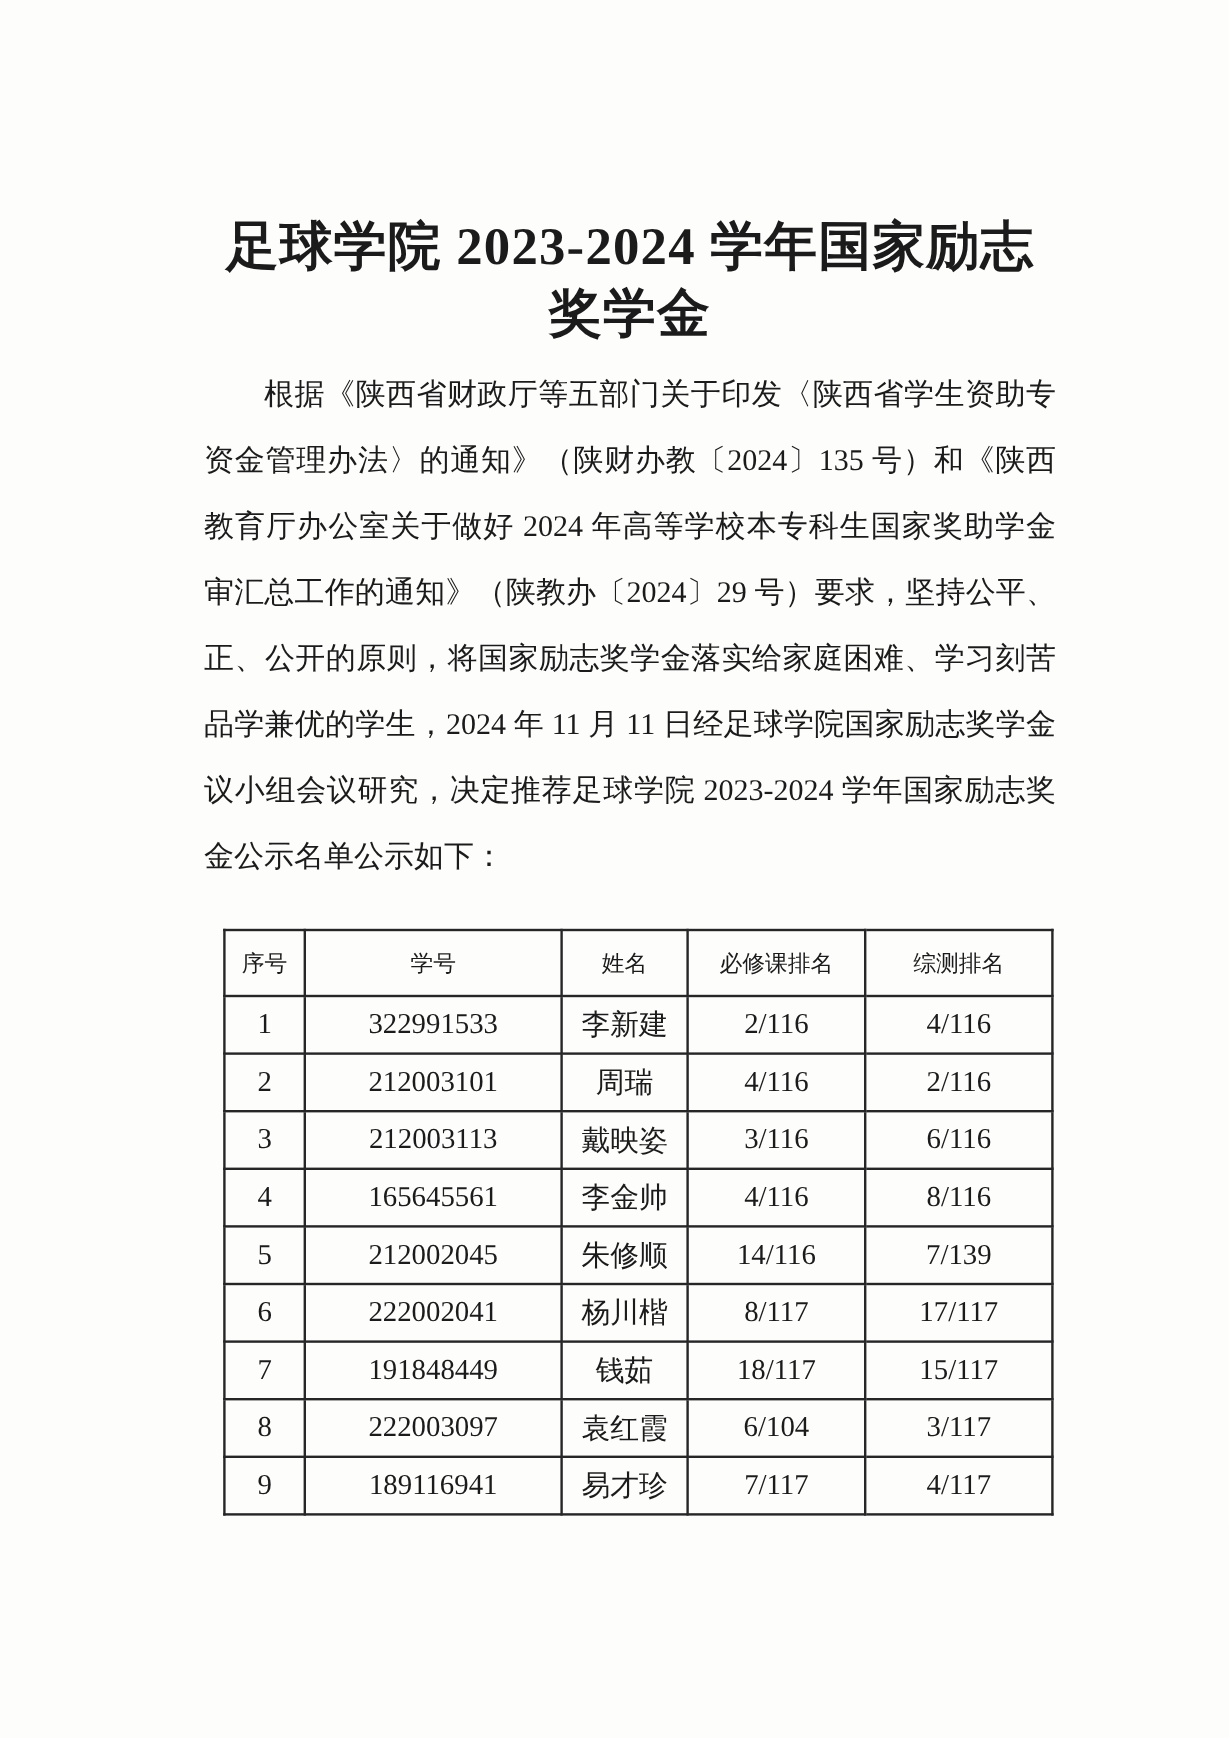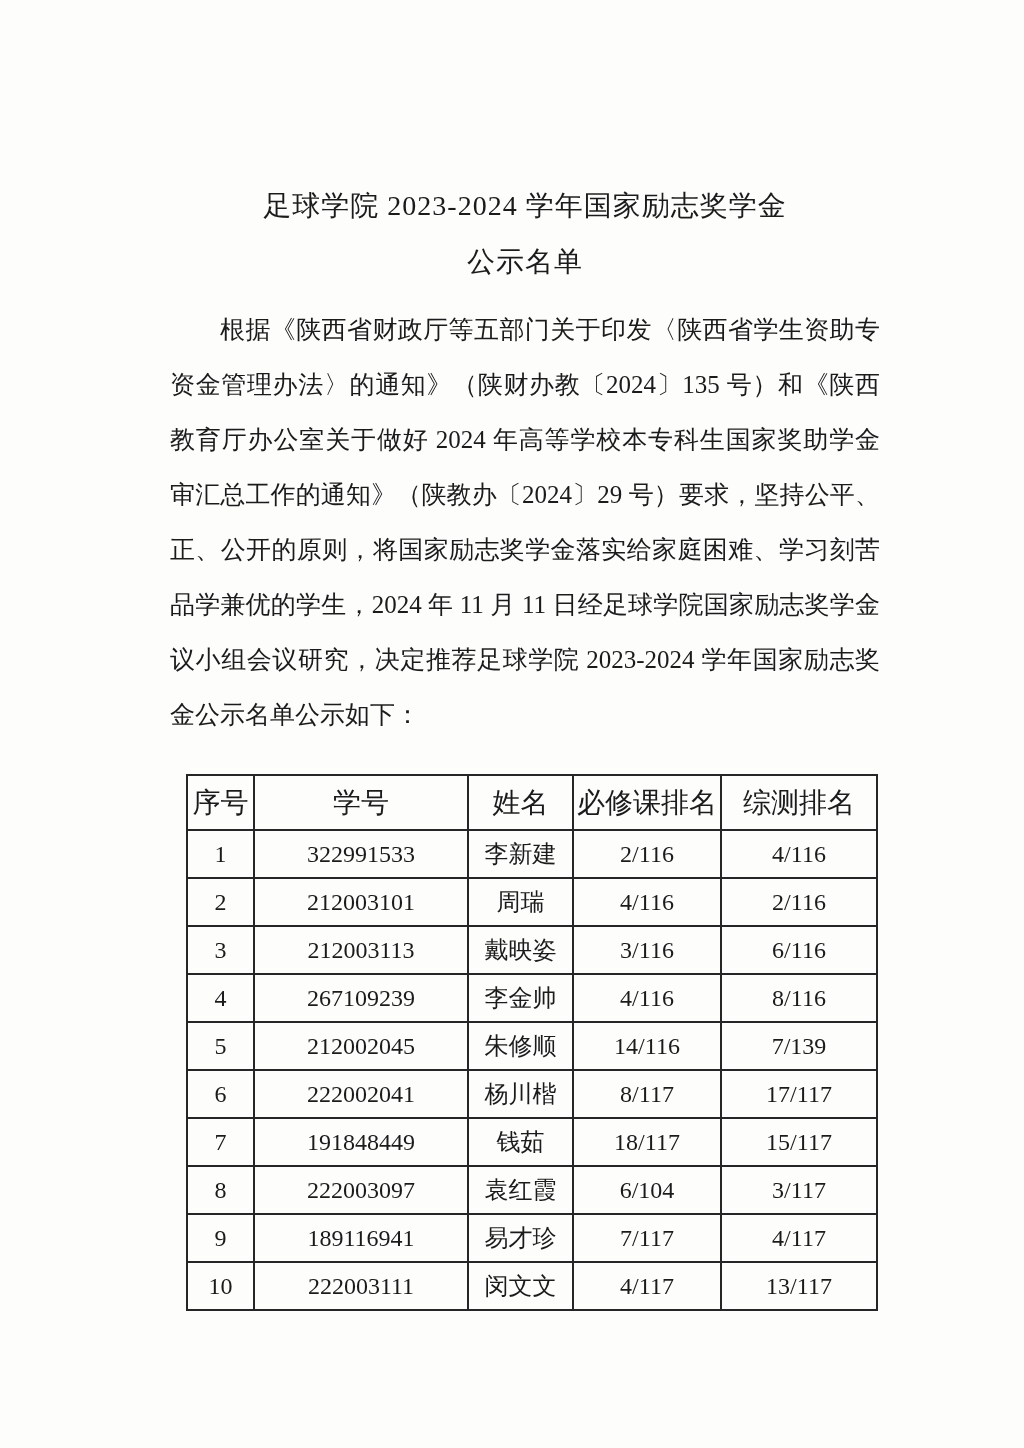--- a/index.html
+++ b/index.html
@@ -13,22 +13,22 @@
     height: 1448px;
     background: #fdfdfc;
     box-sizing: border-box;
     padding: 178px 144px 0 170px;
     font-family: "Liberation Serif", "DejaVu Serif", serif;
     color: #1b1b1b;
     overflow: hidden;
   }
   .doc-title {
     text-align: center;
-    font-weight: normal;
-    font-size: 28px;
+    font-weight: bold;
+    font-size: 44px;
     line-height: 56px;
     letter-spacing: 1px;
   }
   .doc-title .title-line {
     overflow: hidden;
   }
   .doc-body {
     margin-top: 12px;
     font-size: 25px;
   }
@@ -56,35 +56,34 @@
   table.roster td {
     border: 2px solid #262626;
     text-align: center;
     vertical-align: middle;
     padding: 0;
     font-weight: normal;
     overflow: hidden;
   }
   table.roster th {
     height: 53px;
-    font-size: 28px;
+    font-size: 19px;
   }
   table.roster td {
     height: 46px;
     font-size: 24px;
   }
 </style>
 </head>
 <body>
 
 <div class="page">
 
   <div class="doc-title">
     <div class="title-line">足球学院 2023-2024 学年国家励志奖学金</div>
-    <div class="title-line">公示名单</div>
   </div>
 
   <div class="doc-body">
 
   <div class="body-line first">根据《陕西省财政厅等五部门关于印发〈陕西省学生资助专项</div>
       <div class="body-line">资金管理办法〉的通知》（陕财办教〔2024〕135 号）和《陕西省</div>
       <div class="body-line">教育厅办公室关于做好 2024 年高等学校本专科生国家奖助学金评</div>
       <div class="body-line">审汇总工作的通知》（陕教办〔2024〕29 号）要求，坚持公平、公</div>
       <div class="body-line">正、公开的原则，将国家励志奖学金落实给家庭困难、学习刻苦及</div>
       <div class="body-line">品学兼优的学生，2024 年 11 月 11 日经足球学院国家励志奖学金评</div>
@@ -128,21 +127,21 @@
         </tr>
         <tr>
           <td>3</td>
           <td>212003113</td>
           <td>戴映姿</td>
           <td>3/116</td>
           <td>6/116</td>
         </tr>
         <tr>
           <td>4</td>
-          <td>267109239</td>
+          <td>165645561</td>
           <td>李金帅</td>
           <td>4/116</td>
           <td>8/116</td>
         </tr>
         <tr>
           <td>5</td>
           <td>212002045</td>
           <td>朱修顺</td>
           <td>14/116</td>
           <td>7/139</td>
@@ -168,23 +167,16 @@
           <td>6/104</td>
           <td>3/117</td>
         </tr>
         <tr>
           <td>9</td>
           <td>189116941</td>
           <td>易才珍</td>
           <td>7/117</td>
           <td>4/117</td>
         </tr>
-        <tr>
-          <td>10</td>
-          <td>222003111</td>
-          <td>闵文文</td>
-          <td>4/117</td>
-          <td>13/117</td>
-        </tr>
       </tbody>
   </table>
 
 </div>
 
 </body></html>

